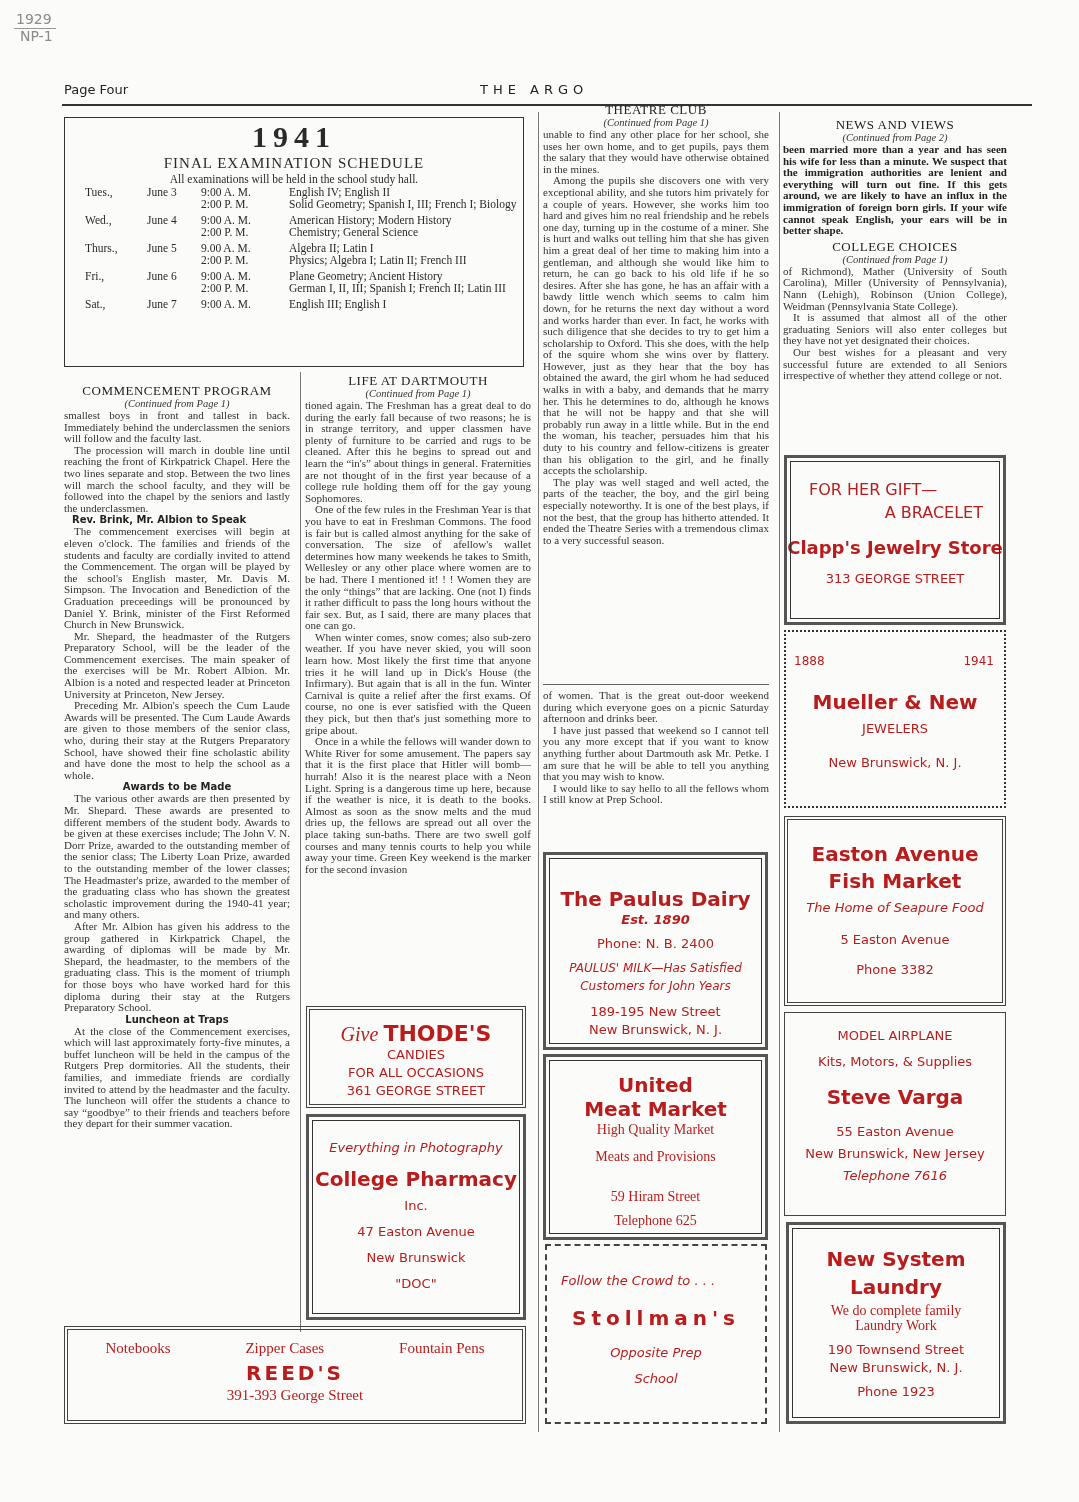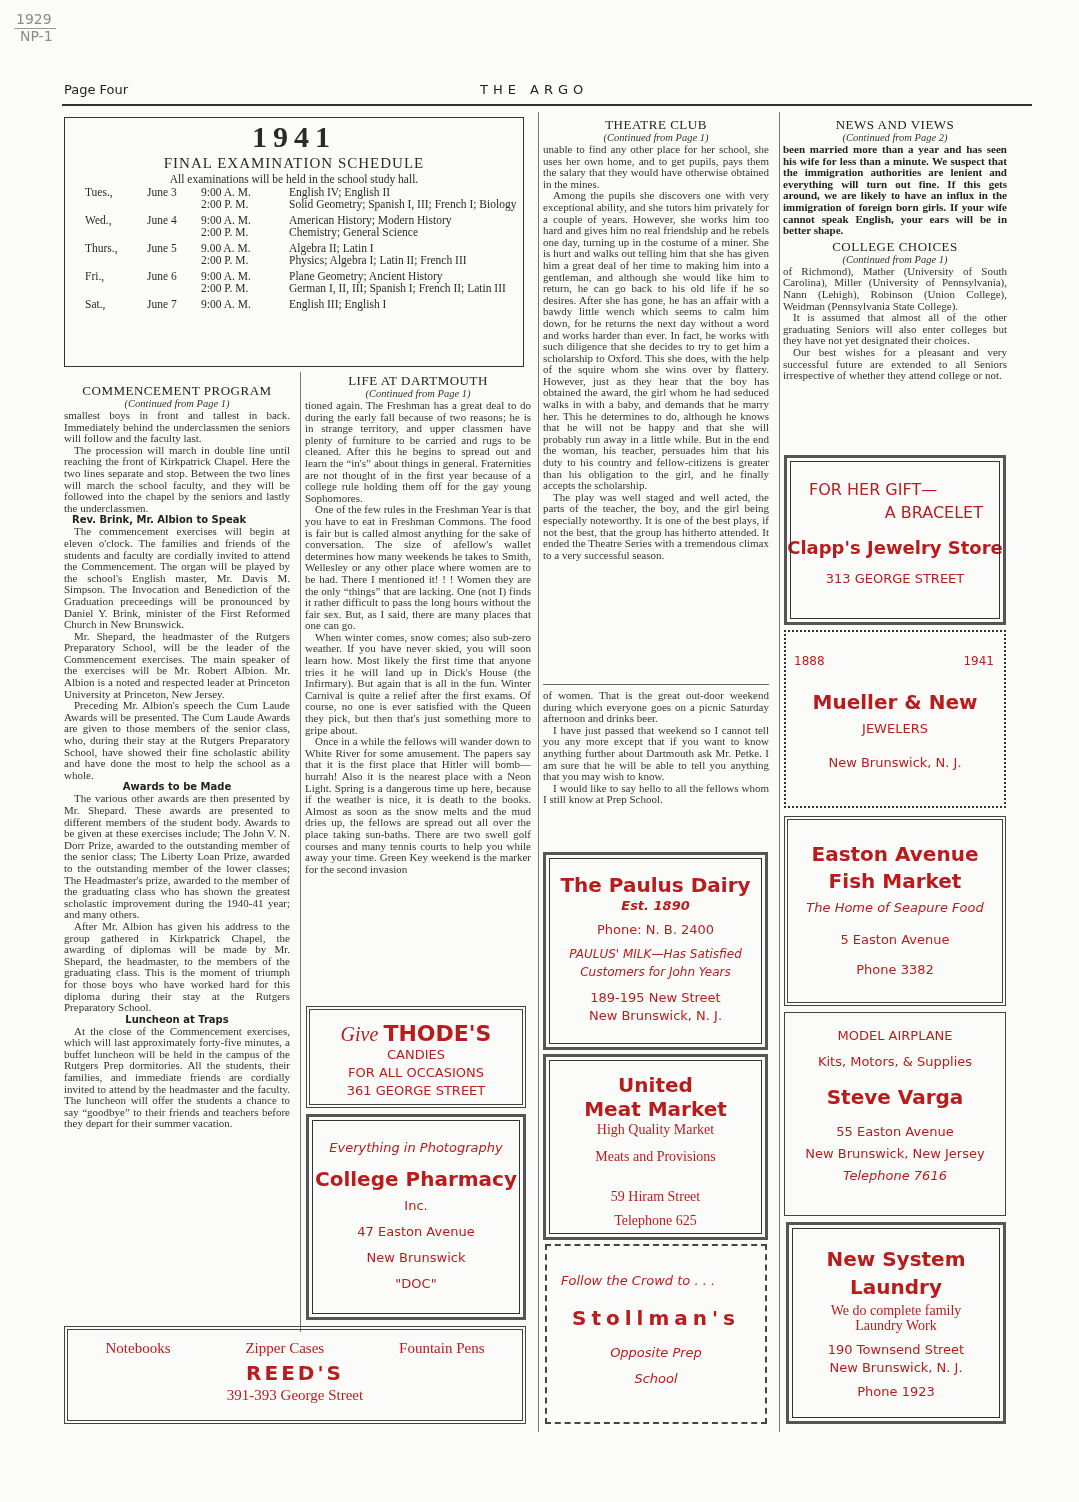--- a/index.html
+++ b/index.html
@@ -144,21 +144,21 @@
 
 <div class="abs col" style="left:305px;top:373px;width:226px;">
   <div class="hd">LIFE AT DARTMOUTH</div>
   <div class="cont">(Continued from Page 1)</div>
   <p class="noind">tioned again. The Freshman has a great deal to do during the early fall because of two reasons; he is in strange territory, and upper classmen have plenty of furniture to be carried and rugs to be cleaned. After this he begins to spread out and learn the “in's” about things in general. Fraternities are not thought of in the first year because of a college rule holding them off for the gay young Sophomores.</p>
   <p>One of the few rules in the Freshman Year is that you have to eat in Freshman Commons. The food is fair but is called almost anything for the sake of conversation. The size of afellow's wallet determines how many weekends he takes to Smith, Wellesley or any other place where women are to be had. There I mentioned it! ! ! Women they are the only “things” that are lacking. One (not I) finds it rather difficult to pass the long hours without the fair sex. But, as I said, there are many places that one can go.</p>
   <p>When winter comes, snow comes; also sub-zero weather. If you have never skied, you will soon learn how. Most likely the first time that anyone tries it he will land up in Dick's House (the Infirmary). But again that is all in the fun. Winter Carnival is quite a relief after the first exams. Of course, no one is ever satisfied with the Queen they pick, but then that's just something more to gripe about.</p>
   <p>Once in a while the fellows will wander down to White River for some amusement. The papers say that it is the first place that Hitler will bomb—hurrah! Also it is the nearest place with a Neon Light. Spring is a dangerous time up here, because if the weather is nice, it is death to the books. Almost as soon as the snow melts and the mud dries up, the fellows are spread out all over the place taking sun-baths. There are two swell golf courses and many tennis courts to help you while away your time. Green Key weekend is the marker for the second invasion</p>
 </div>
 
-<div class="abs col" style="left:543px;top:117px;width:226px;">
+<div class="abs col" style="left:543px;top:102px;width:226px;">
   <div class="hd">THEATRE CLUB</div>
   <div class="cont">(Continued from Page 1)</div>
   <p class="noind">unable to find any other place for her school, she uses her own home, and to get pupils, pays them the salary that they would have otherwise obtained in the mines.</p>
   <p>Among the pupils she discovers one with very exceptional ability, and she tutors him privately for a couple of years. However, she works him too hard and gives him no real friendship and he rebels one day, turning up in the costume of a miner. She is hurt and walks out telling him that she has given him a great deal of her time to making him into a gentleman, and although she would like him to return, he can go back to his old life if he so desires. After she has gone, he has an affair with a bawdy little wench which seems to calm him down, for he returns the next day without a word and works harder than ever. In fact, he works with such diligence that she decides to try to get him a scholarship to Oxford. This she does, with the help of the squire whom she wins over by flattery. However, just as they hear that the boy has obtained the award, the girl whom he had seduced walks in with a baby, and demands that he marry her. This he determines to do, although he knows that he will not be happy and that she will probably run away in a little while. But in the end the woman, his teacher, persuades him that his duty to his country and fellow-citizens is greater than his obligation to the girl, and he finally accepts the scholarship.</p>
   <p>The play was well staged and well acted, the parts of the teacher, the boy, and the girl being especially noteworthy. It is one of the best plays, if not the best, that the group has hitherto attended. It ended the Theatre Series with a tremendous climax to a very successful season.</p>
 </div>
 <div class="abs" style="left:543px;top:684px;width:226px;height:1px;background:#666;"></div>
 <div class="abs col" style="left:543px;top:690px;width:226px;">
   <p class="noind">of women. That is the great out-door weekend during which everyone goes on a picnic Saturday afternoon and drinks beer.</p>
   <p>I have just passed that weekend so I cannot tell you any more except that if you want to know anything further about Dartmouth ask Mr. Petke. I am sure that he will be able to tell you anything that you may wish to know.</p>
@@ -196,21 +196,21 @@
 <div class="abs ad dbl" style="left:64px;top:1326px;width:462px;height:98px;padding-top:10px;">
   <div class="serif" style="display:flex;justify-content:space-around;font-size:15px;">
     <span>Notebooks</span>
     <span>Zipper Cases</span>
     <span>Fountain Pens</span>
   </div>
   <div class="big" style="letter-spacing:3px;margin-top:4px;">REED'S</div>
   <div class="serif" style="font-size:15px;margin-top:2px;">391-393 George Street</div>
 </div>
 
-<div class="abs ad thick" style="left:543px;top:852px;width:225px;height:198px;padding-top:18px;">
+<div class="abs ad thick" style="left:543px;top:852px;width:225px;height:198px;padding-top:32px;">
   <div class="big">The Paulus Dairy</div>
   <div class="med it" style="font-weight:bold;">Est. 1890</div>
   <div class="med" style="margin-top:6px;">Phone: N. B. 2400</div>
   <div class="med it" style="margin-top:6px;font-size:12px;">PAULUS' MILK—Has Satisfied</div>
   <div class="med it" style="font-size:12px;">Customers for John Years</div>
   <div class="med" style="margin-top:8px;">189-195 New Street</div>
   <div class="med">New Brunswick, N. J.</div>
 </div>
 
 <div class="abs ad thick" style="left:543px;top:1054px;width:225px;height:186px;padding-top:16px;">

